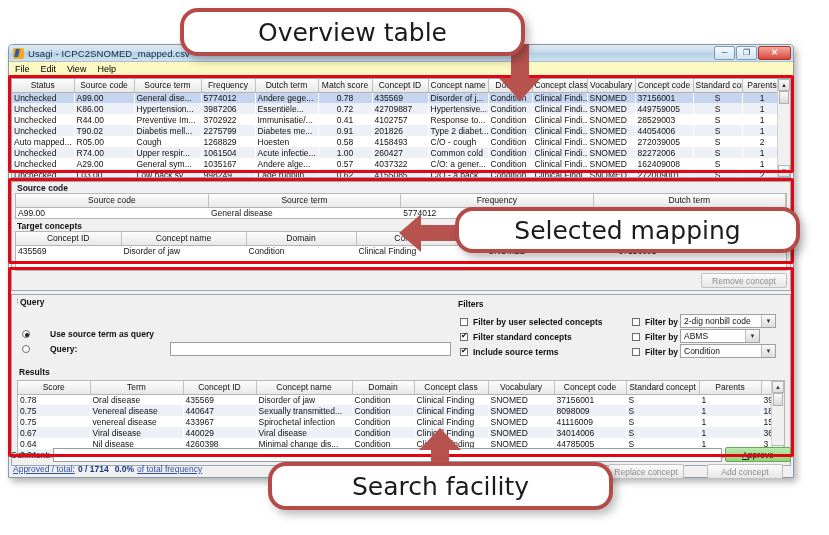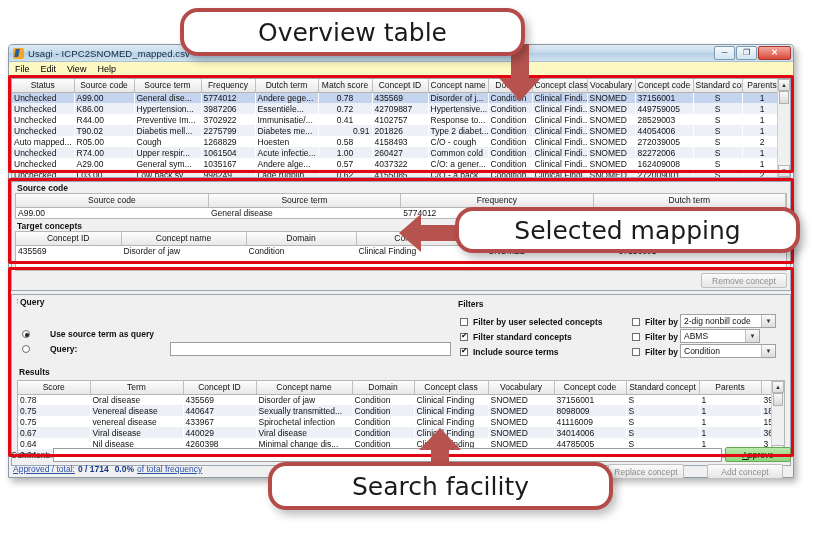--- a/index.html
+++ b/index.html
@@ -386,21 +386,21 @@
               <td>28529003</td>
               <td style="text-align: center;">S</td>
               <td style="text-align: center;">1</td>
             </tr>
             <tr class="alt">
               <td>Unchecked</td>
               <td>T90.02</td>
               <td>Diabetis mell...</td>
               <td>2275799</td>
               <td>Diabetes me...</td>
-              <td style="text-align: right;">0.91</td>
+              <td style="text-align: center;">0.91</td>
               <td>201826</td>
               <td>Type 2 diabet...</td>
               <td>Condition</td>
               <td>Clinical Findi...</td>
               <td>SNOMED</td>
               <td>44054006</td>
               <td style="text-align: center;">S</td>
               <td style="text-align: center;">1</td>
             </tr>
             <tr>

